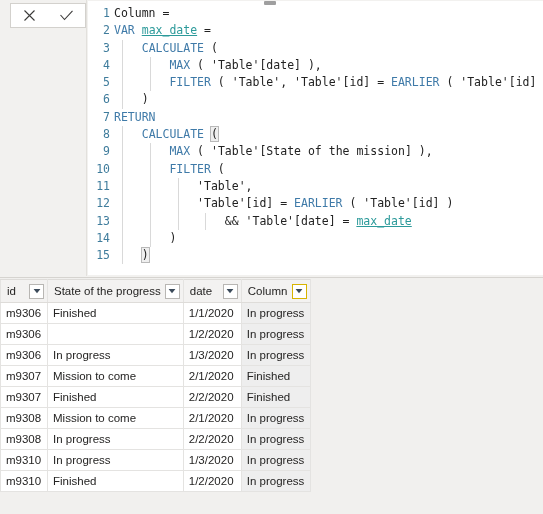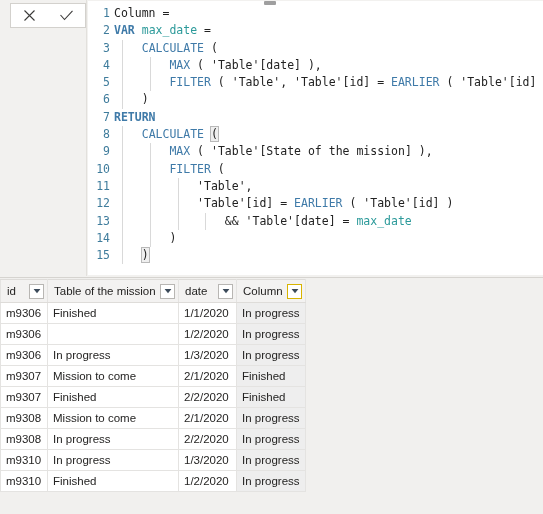--- a/index.html
+++ b/index.html
@@ -131,22 +131,22 @@
   
   .guide {
     position: absolute;
     width: 1px;
     background: #d9d9d9;
     top: 0;
     height: 17.3px;
   }
 
   .tok-fn   { color: #3f7aa8; }
-  .tok-kw   { color: #3f7aa8; font-weight: bold; }
-  .tok-var  { color: #2c9a9a; }
+  .tok-kw   { color: #3f7aa8; }
+  .tok-var  { color: #2c9a9a; text-decoration: underline; }
   .tok-ref  { color: #222222; }
   .tok-punc { color: #222222; }
 
   .paren-match {
     background: #efefef;
     outline: 1px solid #b9b9b9;
     padding: 0 0px;
   }
 
   
@@ -280,21 +280,21 @@
                 <span class="th-label">id</span>
                 <div class="filter-btn">
                   <svg width="8" height="6" viewBox="0 0 8 6">
                     <path d="M0.6 1 L7.4 1 L4 5.2 Z" fill="#3b4a5a"></path>
                   </svg>
                 </div>
               </div>
             </th>
             <th class="w-state">
               <div class="th-inner">
-                <span class="th-label">Table of the mission</span>
+                <span class="th-label">State of the progress</span>
                 <div class="filter-btn">
                   <svg width="8" height="6" viewBox="0 0 8 6">
                     <path d="M0.6 1 L7.4 1 L4 5.2 Z" fill="#3b4a5a"></path>
                   </svg>
                 </div>
               </div>
             </th>
             <th class="w-date">
               <div class="th-inner">
                 <span class="th-label">date</span>

